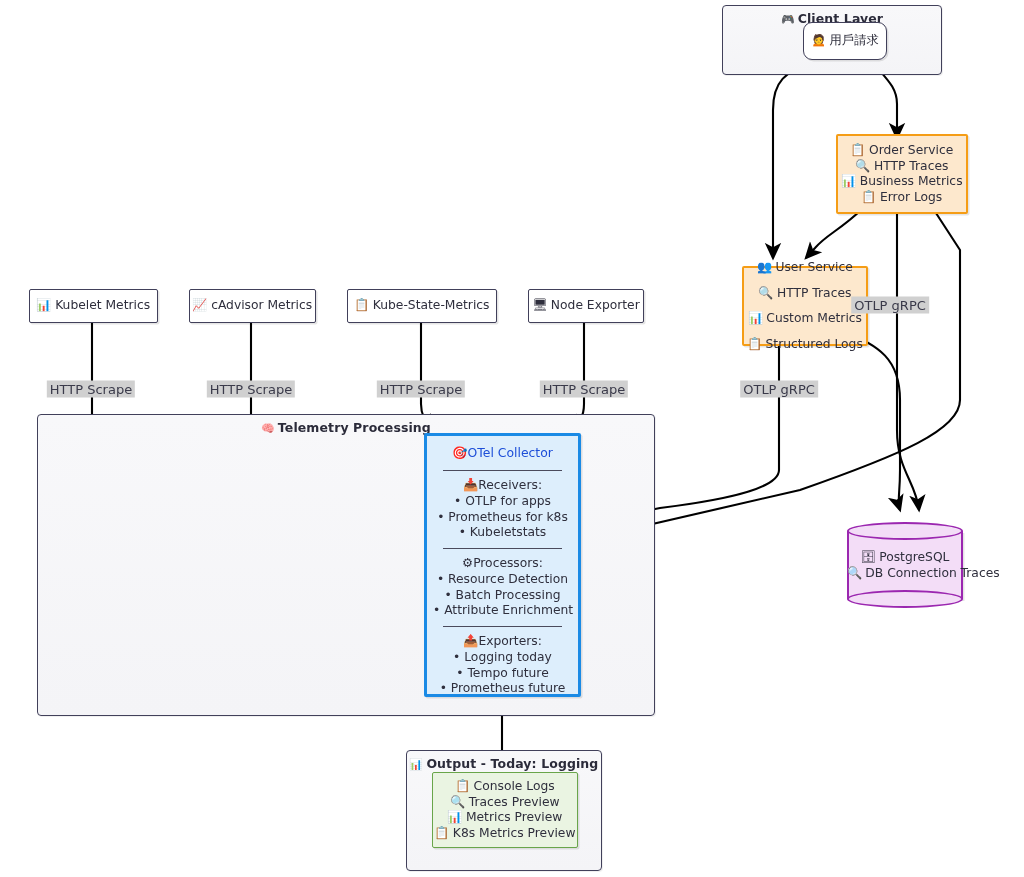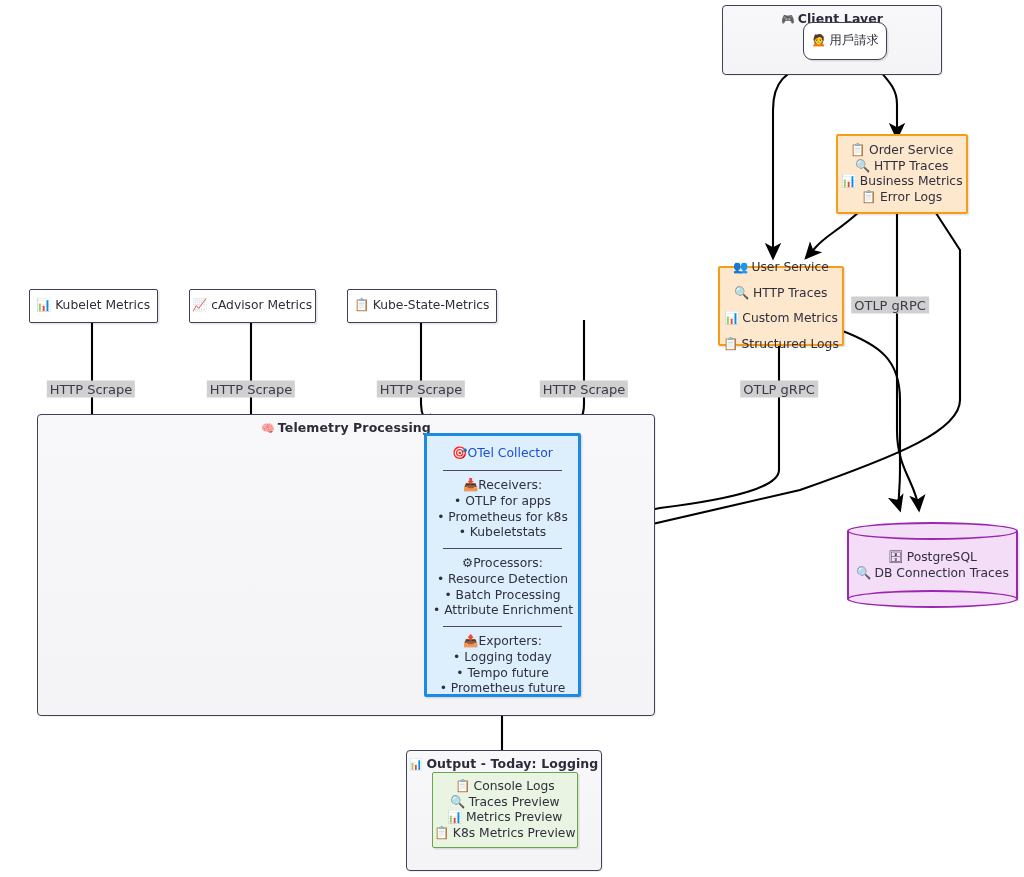--- a/index.html
+++ b/index.html
@@ -143,47 +143,50 @@
   </div>
 
 
   <div class="node n-orange" id="node-order-service" style="left:836px;top:134px;width:128px;height:76px;">
     <span class="ln"><span class="ic">📋</span><span>Order Service</span></span>
     <span class="ln"><span class="ic">🔍</span><span>HTTP Traces</span></span>
     <span class="ln"><span class="ic">📊</span><span>Business Metrics</span></span>
     <span class="ln"><span class="ic">📋</span><span>Error Logs</span></span>
   </div>
 
-  <div class="node n-orange" id="node-user-service" style="left:718px;top:266px;width:122px;height:76px;gap:10px;">
+  <div class="node n-orange" id="node-user-service" style="left:742px;top:266px;width:122px;height:76px;gap:10px;">
     <span class="ln"><span class="ic">👥</span><span>User Service</span></span>
     <span class="ln"><span class="ic">🔍</span><span>HTTP Traces</span></span>
     <span class="ln"><span class="ic">📊</span><span>Custom Metrics</span></span>
     <span class="ln"><span class="ic">📋</span><span>Structured Logs</span></span>
   </div>
 
-  <div class="cylinder" id="node-postgresql" style="left:847px;top:522px;width:171px;height:86px;">
+  <div class="cylinder" id="node-postgresql" style="left:847px;top:522px;width:116px;height:86px;">
     <div class="cyl-body"></div>
     <div class="cyl-bot"></div>
     <div class="cyl-top"></div>
     <div class="cyl-label">
       <span class="ln"><span class="ic">🗄</span><span>PostgreSQL</span></span>
       <span class="ln"><span class="ic">🔍</span><span>DB Connection Traces</span></span>
     </div>
   </div>
 
 
   <div class="node n-plain" id="node-kubelet-metrics" style="left:29px;top:289px;width:127px;height:32px;">
     <span class="ln"><span class="ic">📊</span><span>Kubelet Metrics</span></span>
   </div>
   <div class="node n-plain" id="node-cadvisor-metrics" style="left:189px;top:289px;width:125px;height:32px;">
     <span class="ln"><span class="ic">📈</span><span>cAdvisor Metrics</span></span>
   </div>
   <div class="node n-plain" id="node-kube-state-metrics" style="left:347px;top:289px;width:148px;height:32px;">
     <span class="ln"><span class="ic">📋</span><span>Kube-State-Metrics</span></span>
   </div>
+  <div class="node n-plain" id="node-node-exporter" style="left:528px;top:289px;width:114px;height:32px;">
+    <span class="ln"><span class="ic">🖥</span><span>Node Exporter</span></span>
+  </div>
 
   <div class="cluster" id="cluster-telemetry" style="left:37px;top:414px;width:616px;height:300px;">
     <div class="cluster-title">
       <span class="ic">🧠</span><span>Telemetry Processing</span>
     </div>
   </div>
 
   <div class="node n-blue" id="otel-collector" style="left:424px;top:433px;width:157px;height:264px;">
     <div class="hdr">
       <span class="ic">🎯</span><span>OTel Collector</span>

